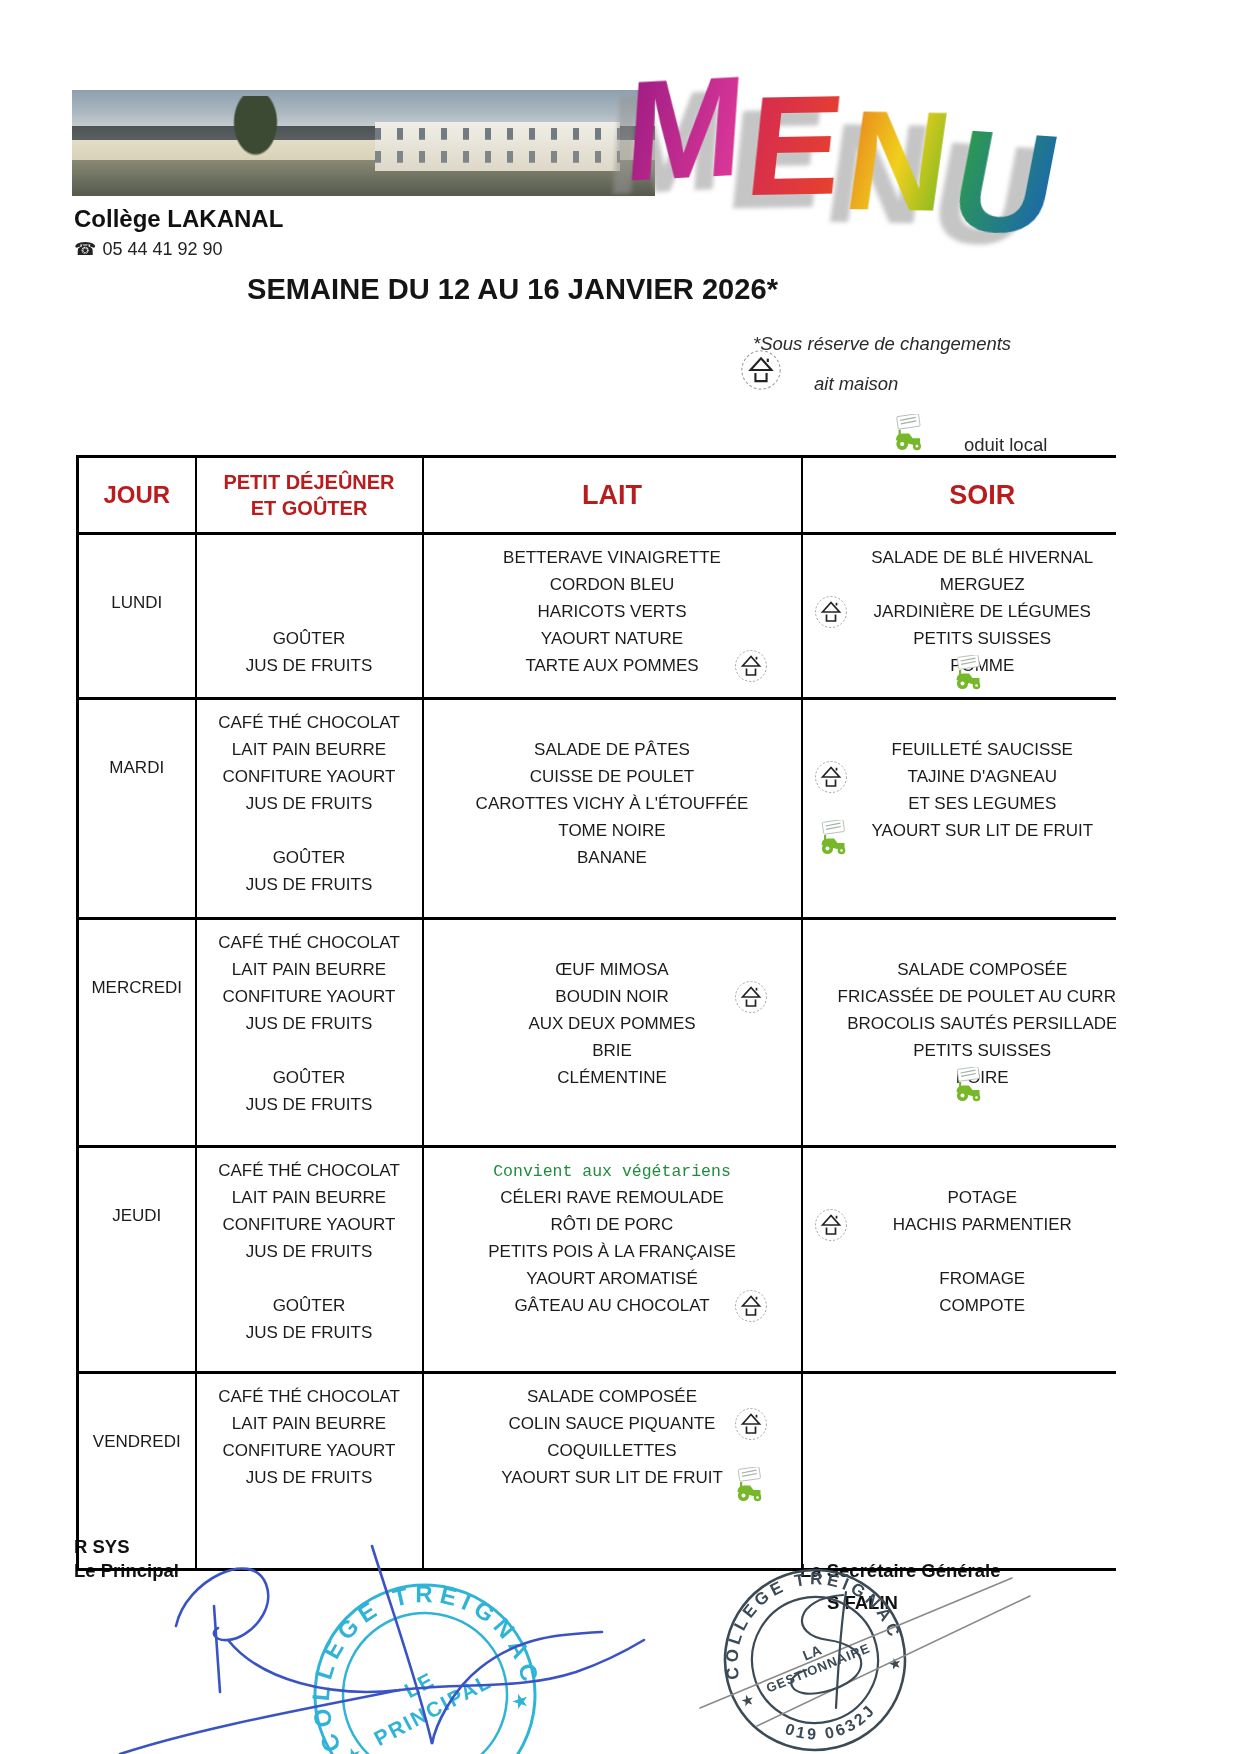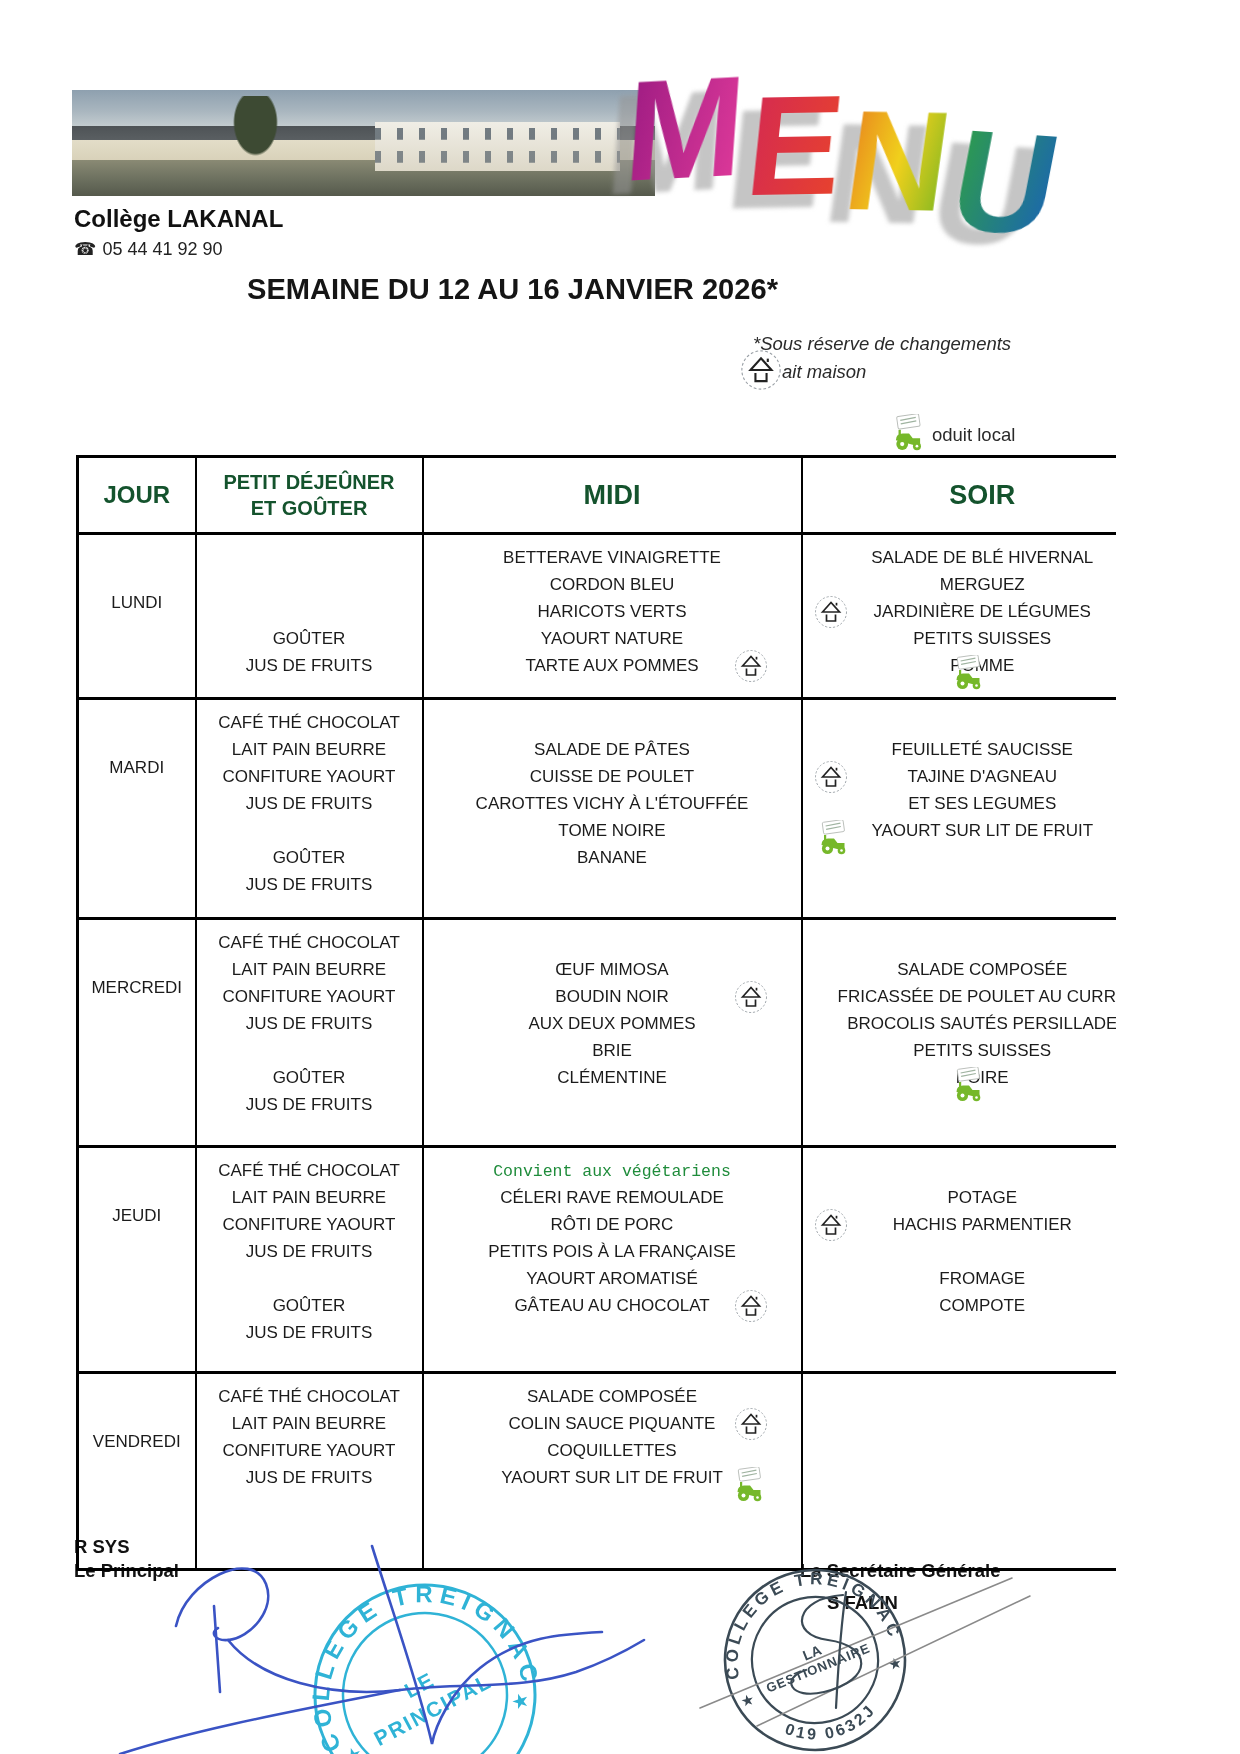--- a/index.html
+++ b/index.html
@@ -22,34 +22,34 @@
 
   .menu-logo{position:absolute;left:626px;top:58px;width:600px;height:200px;white-space:nowrap;}
   .menu-letter{display:inline-block;font-weight:bold;font-size:142px;line-height:1;margin-right:4px;
     -webkit-background-clip:text;background-clip:text;color:transparent;
     filter:drop-shadow(-18px 13px 2px rgba(150,150,150,.55));}
 
   .title{position:absolute;left:140px;top:272px;width:745px;text-align:center;
     font-size:30px;font-weight:bold;color:#151515;transform:scaleX(.97);}
 
   .note-reserve{position:absolute;left:753px;top:333px;font-style:italic;font-size:18.5px;color:#2a2a2a;}
-  .legend-row{position:absolute;display:flex;align-items:center;z-index:3;}
+  .legend-row{position:absolute;display:flex;align-items:flex-end;z-index:3;gap:32px;}
   .legend-fm{left:740px;top:349px;}
   .legend-pl{left:888px;top:414px;}
   .legend-row .ltxt{font-size:18.5px;color:#2a2a2a;}
   .legend-fm .ltxt{font-style:italic;margin-left:0px;}
   .legend-pl .ltxt{margin-left:4px;}
 
   
   table.menu{position:absolute;left:76px;top:455px;width:1086px;border-collapse:collapse;
     table-layout:fixed;background:transparent;z-index:2;}
   table.menu{border:3px solid #000;}
   .menu th,.menu td{border-left:2px solid #000;border-right:2px solid #000;
     border-top:3px solid #000;border-bottom:3px solid #000;}
-  .menu thead th{height:72px;vertical-align:middle;font-weight:bold;color:#14532d;margin-top:8px;}
+  .menu thead th{height:72px;vertical-align:middle;font-weight:bold;color:#b91c1c;margin-top:8px;}
   th.h-jour{font-size:24px;}
   th.h-pdej{font-size:20px;line-height:1.3;padding:0 14px;}
   th.h-midi,th.h-soir{font-size:27px;}
   .menu td{vertical-align:top;padding:9px 7px 6px;text-align:center;font-size:17px;color:#1b1b1b;}
   .menu td.day-cell{padding-top:58px;font-size:17px;}
   tbody tr:nth-child(1){height:165px;}
   tbody tr:nth-child(2){height:220px;}
   tbody tr:nth-child(3){height:228px;}
   tbody tr:nth-child(4){height:226px;}
   tbody tr:nth-child(5){height:197px;}
@@ -119,21 +119,21 @@
     <colgroup>
       <col style="width:118px">
         <col style="width:227px">
         <col style="width:379px">
         <col style="width:362px">
     </colgroup>
     <thead>
       <tr>
         <th class="h-jour">JOUR</th>
         <th class="h-pdej">PETIT DÉJEÛNER ET GOÛTER</th>
-        <th class="h-midi">MIDI</th>
+        <th class="h-midi">LAIT</th>
         <th class="h-soir">SOIR</th>
       </tr>
     </thead>
     <tbody id="menu-body">
         <tr>
           <td class="day-cell">LUNDI</td>
           <td>
             <div class="line"><span class="txt">&nbsp;</span></div>
             <div class="line"><span class="txt">&nbsp;</span></div>
             <div class="line"><span class="txt">&nbsp;</span></div>

